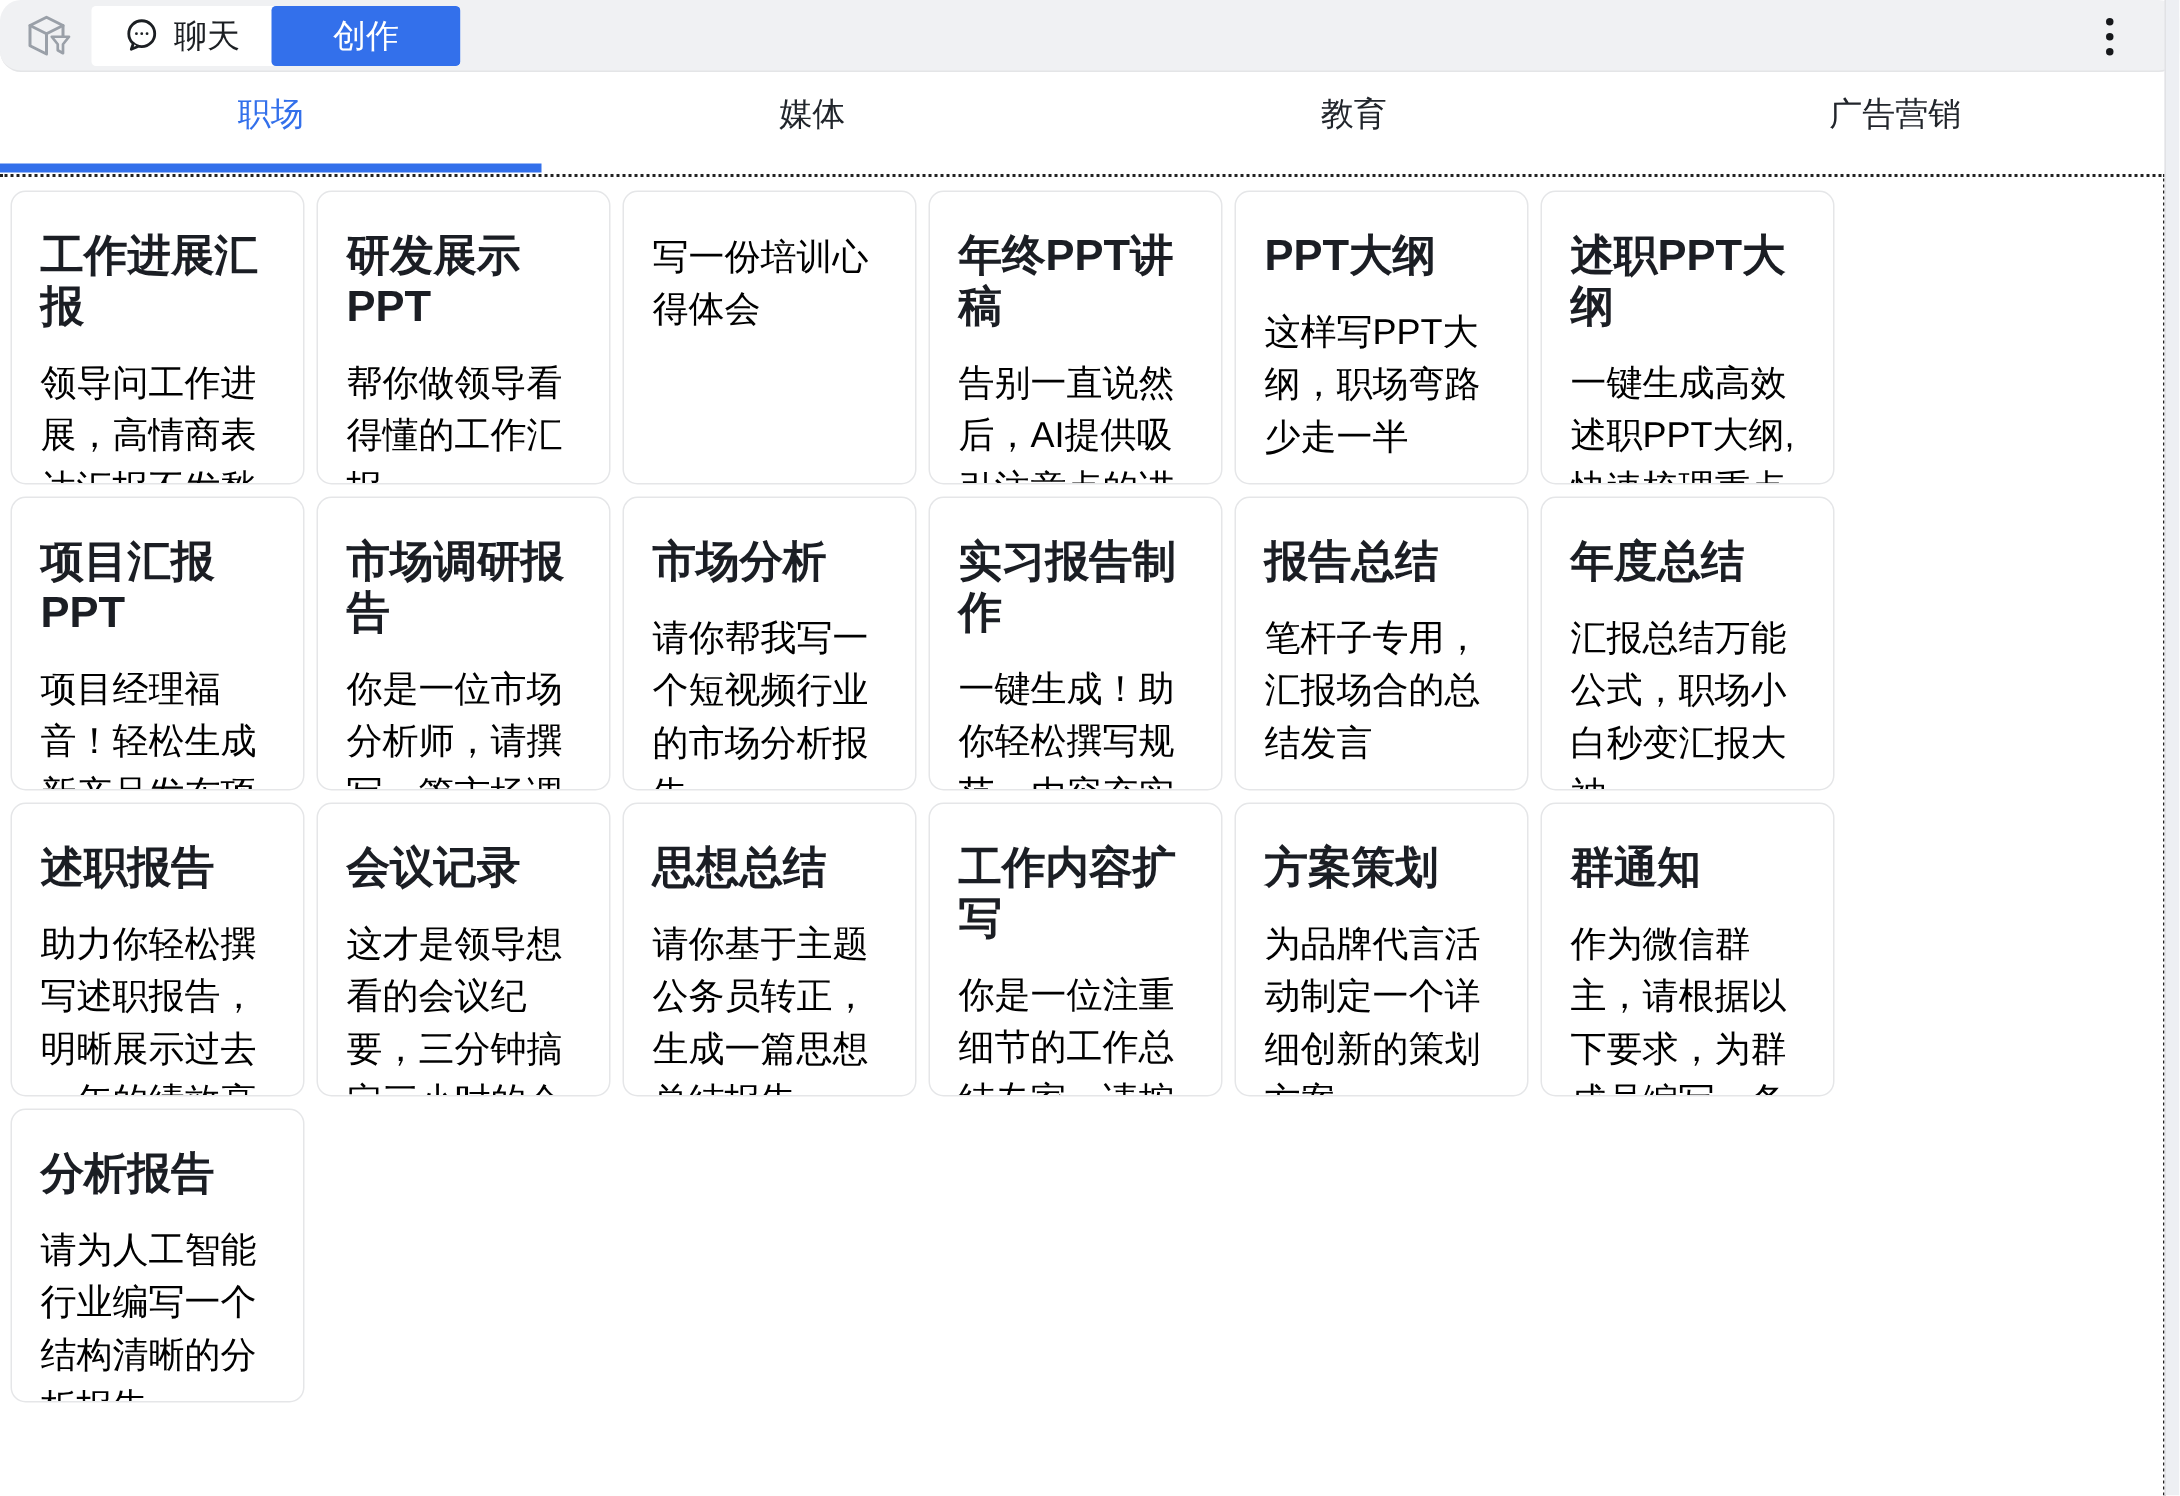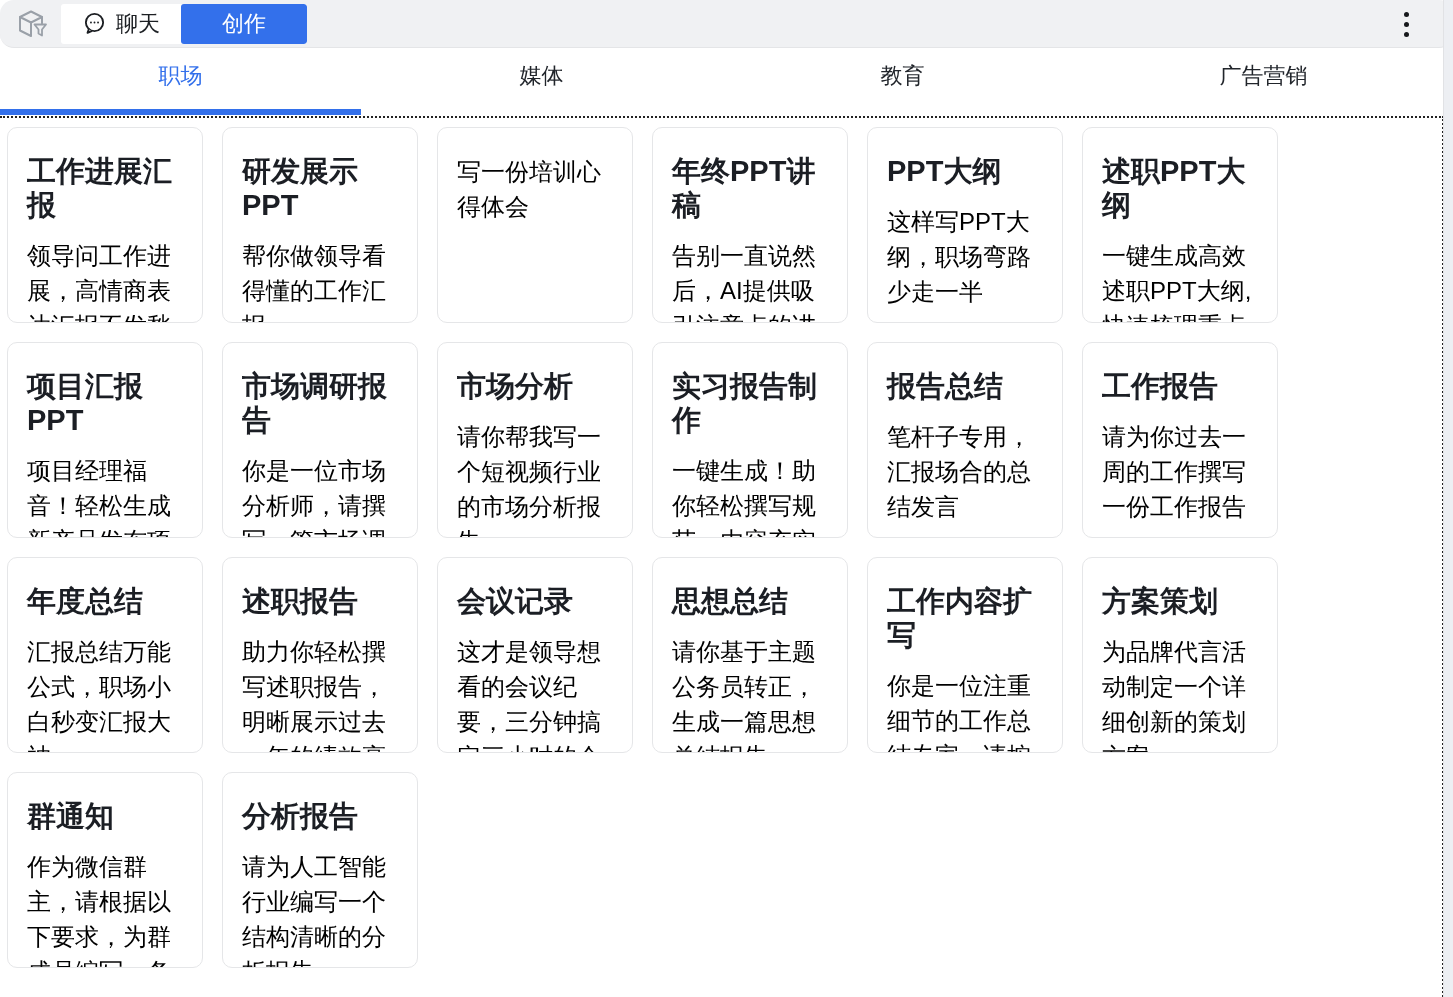--- a/index.html
+++ b/index.html
@@ -46,21 +46,21 @@
     position:absolute;left:0;bottom:0;width:361px;height:6px;background:#3370EB;
   }
   
   .content{
     position:absolute;top:116px;left:0;width:1444px;height:881px;
     box-sizing:border-box;background:#ffffff;
     border-top:2px dotted #222222;border-right:2px dotted #222222;
     padding:9px 0 0 7px;
   }
   .grid{
-    display:grid;grid-template-columns:repeat(6,196px);grid-auto-rows:196px;gap:19px;
+    display:grid;grid-template-columns:repeat(6,196px);grid-auto-rows:196px;gap:8px;
   }
   .card{
     box-sizing:border-box;width:196px;height:196px;background:#ffffff;
     border:1px solid #e5e6e8;border-radius:10px;
     padding:26px 19px;overflow:hidden;cursor:pointer;
   }
   .card-title{
     font-size:29px;line-height:34px;font-weight:bold;color:#1b1e24;
     margin:0 0 16px 0;
   }
@@ -174,24 +174,20 @@
   <div class="card">
     <p class="card-title">实习报告制作</p>
     <p class="card-desc">一键生成！助你轻松撰写规范、内容充实的实习报告</p>
   </div>
 
   <div class="card">
     <p class="card-title">报告总结</p>
     <p class="card-desc">笔杆子专用，汇报场合的总结发言</p>
   </div>
 
-  <div class="card">
-    <p class="card-title">工作报告</p>
-    <p class="card-desc">请为你过去一周的工作撰写一份工作报告</p>
-  </div>
 
   <div class="card">
     <p class="card-title">年度总结</p>
     <p class="card-desc">汇报总结万能公式，职场小白秒变汇报大神</p>
   </div>
 
   <div class="card">
     <p class="card-title">述职报告</p>
     <p class="card-desc">助力你轻松撰写述职报告，明晰展示过去一年的绩效亮点</p>
   </div>

